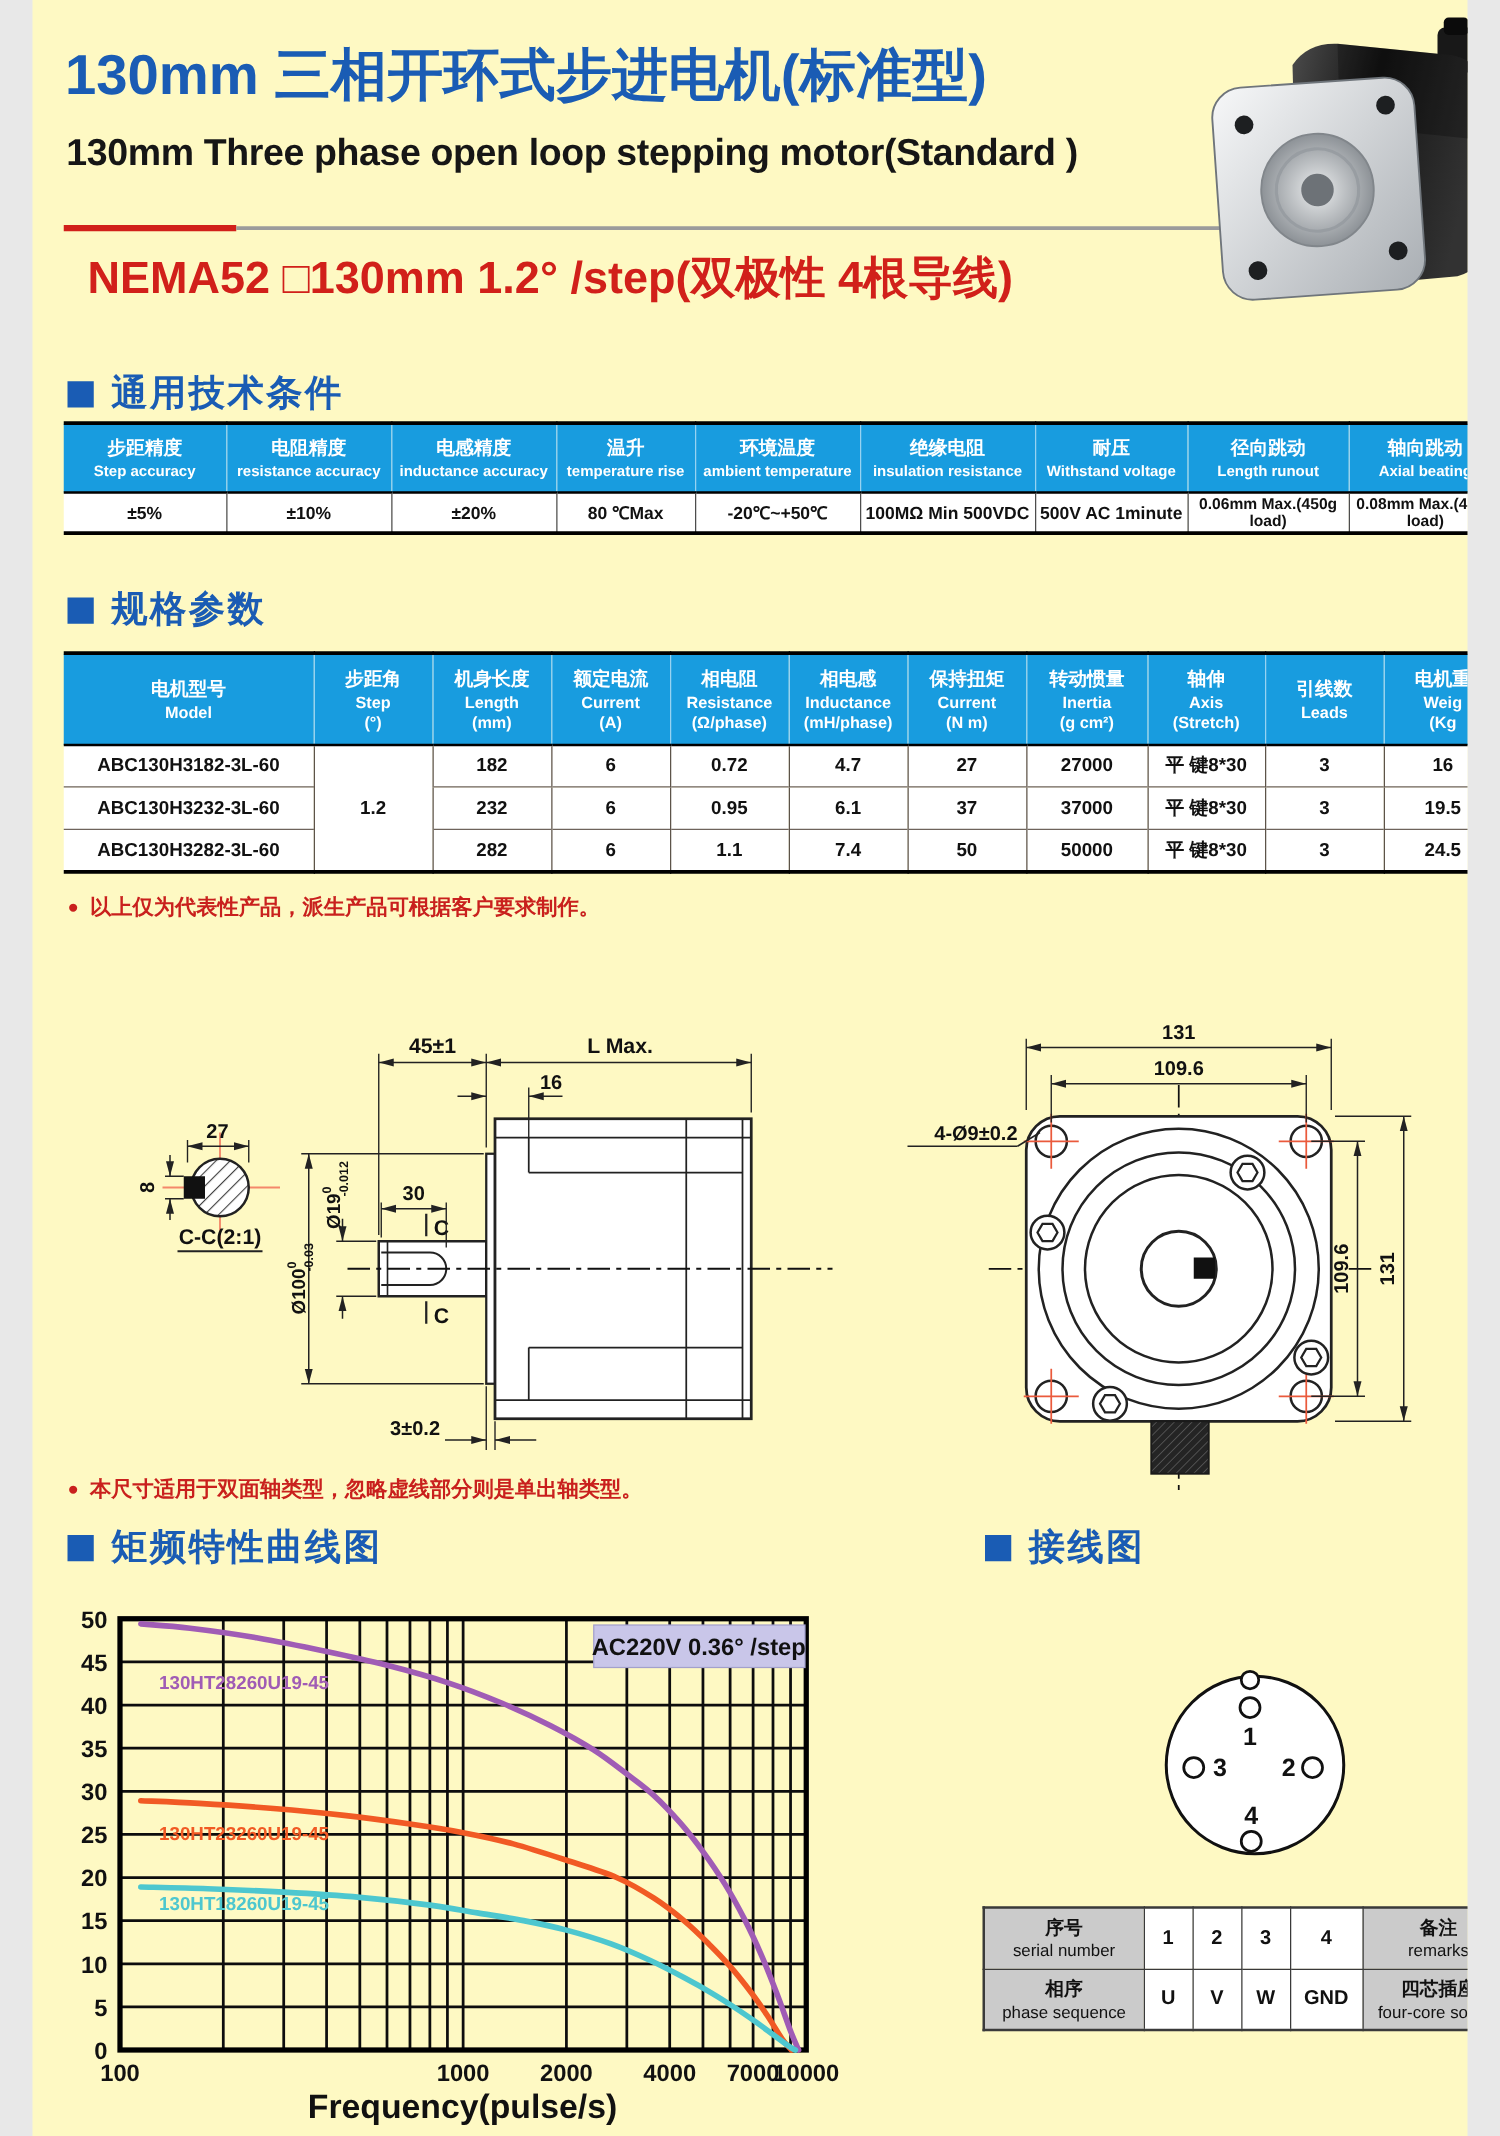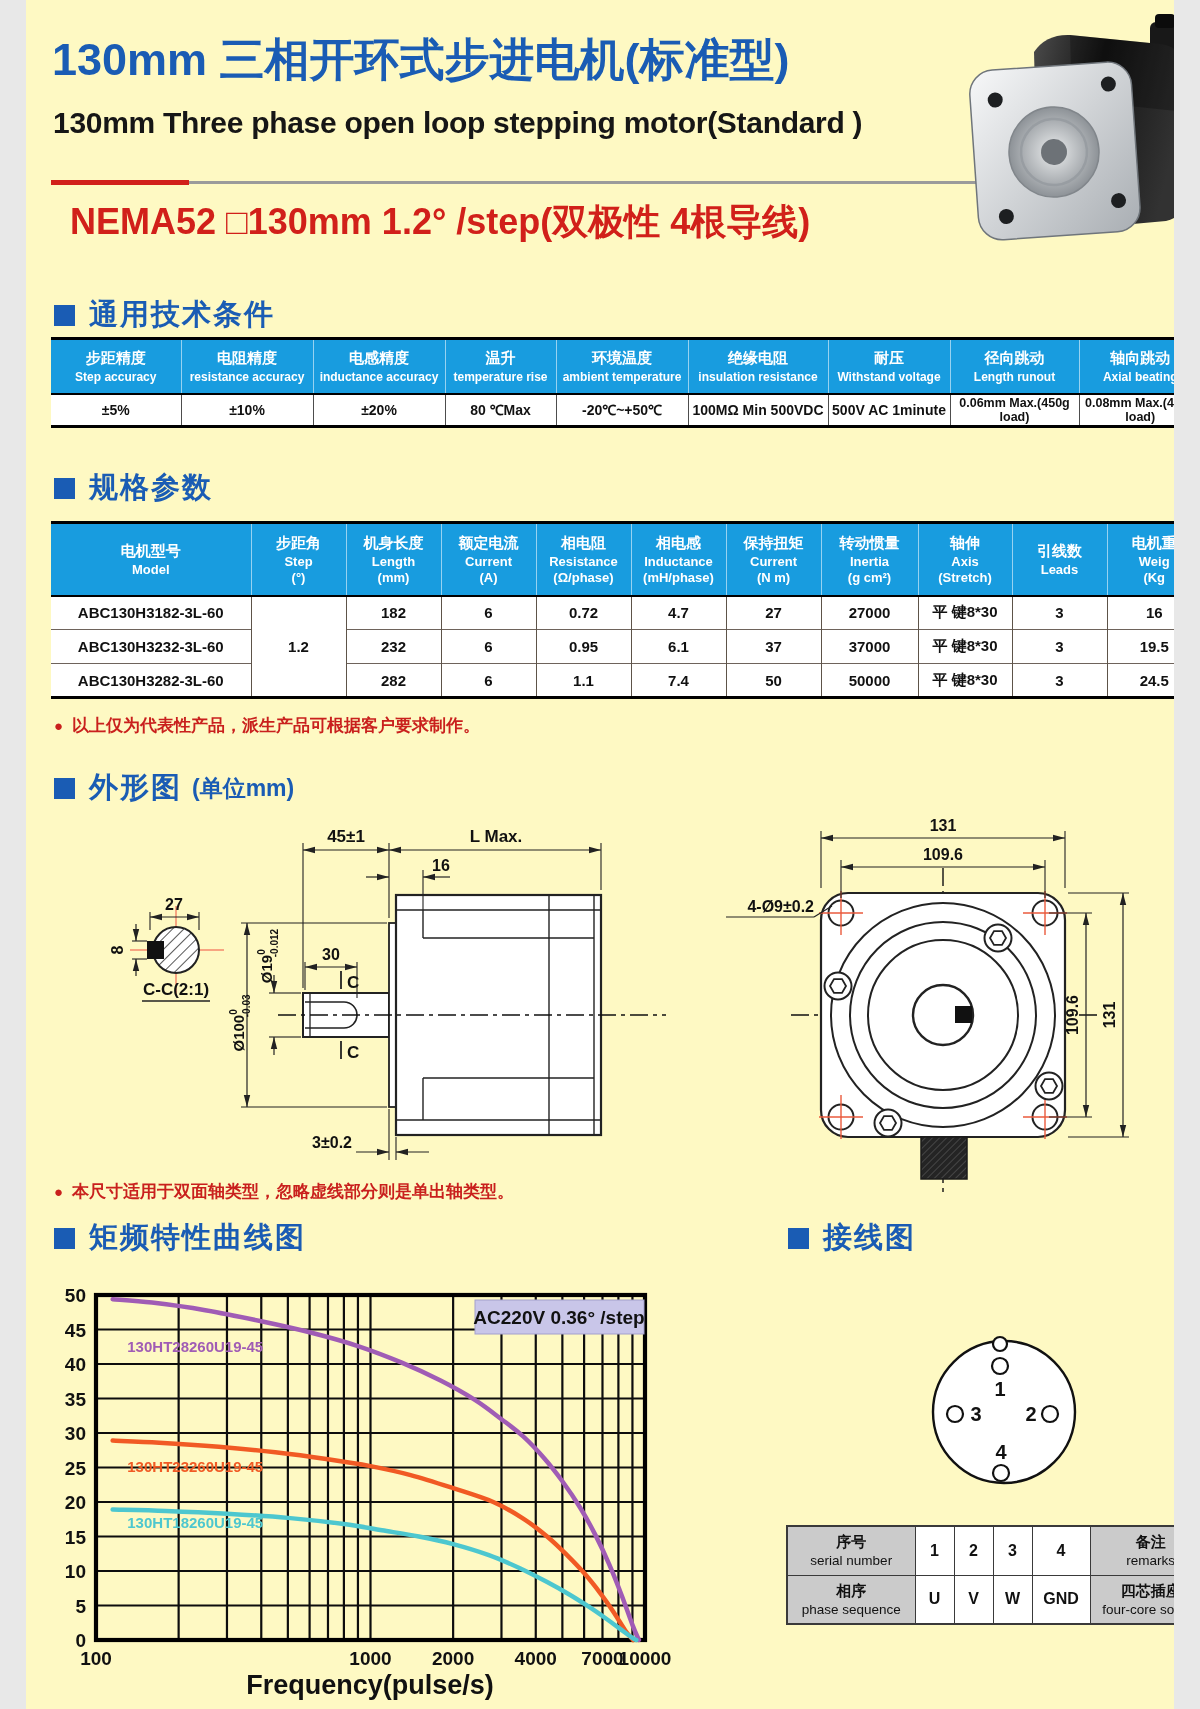--- a/index.html
+++ b/index.html
@@ -297,25 +297,20 @@
         <td>24.5</td>
       </tr>
     </tbody>
   </table>
 
   <div class="abs note" style="left:28px; top:714px;">
     <span class="b">●</span>
     <span>以上仅为代表性产品，派生产品可根据客户要求制作。</span>
   </div>
 
-  <div class="abs sec-title" style="left:28px; top:768px;">
-    <span class="sq"></span>
-    <span class="t">外形图</span>
-    <span class="u">(单位mm)</span>
-  </div>
 
   <svg class="abs" style="left:0; top:815px;" width="1200" height="385" viewBox="0 815 1200 385">
     <defs>
       <pattern id="hatch" width="8" height="8" patternUnits="userSpaceOnUse" patternTransform="rotate(45)">
         <rect width="8" height="8" fill="#fff"></rect>
           <line x1="0" y1="0" x2="0" y2="8" stroke="#444" stroke-width="1.8"></line>
       </pattern>
       <pattern id="hatchDark" width="5" height="5" patternUnits="userSpaceOnUse" patternTransform="rotate(45)">
         <rect width="5" height="5" fill="#242424"></rect>
           <line x1="0" y1="0" x2="0" y2="5" stroke="#5d5d5d" stroke-width="1.2"></line>

